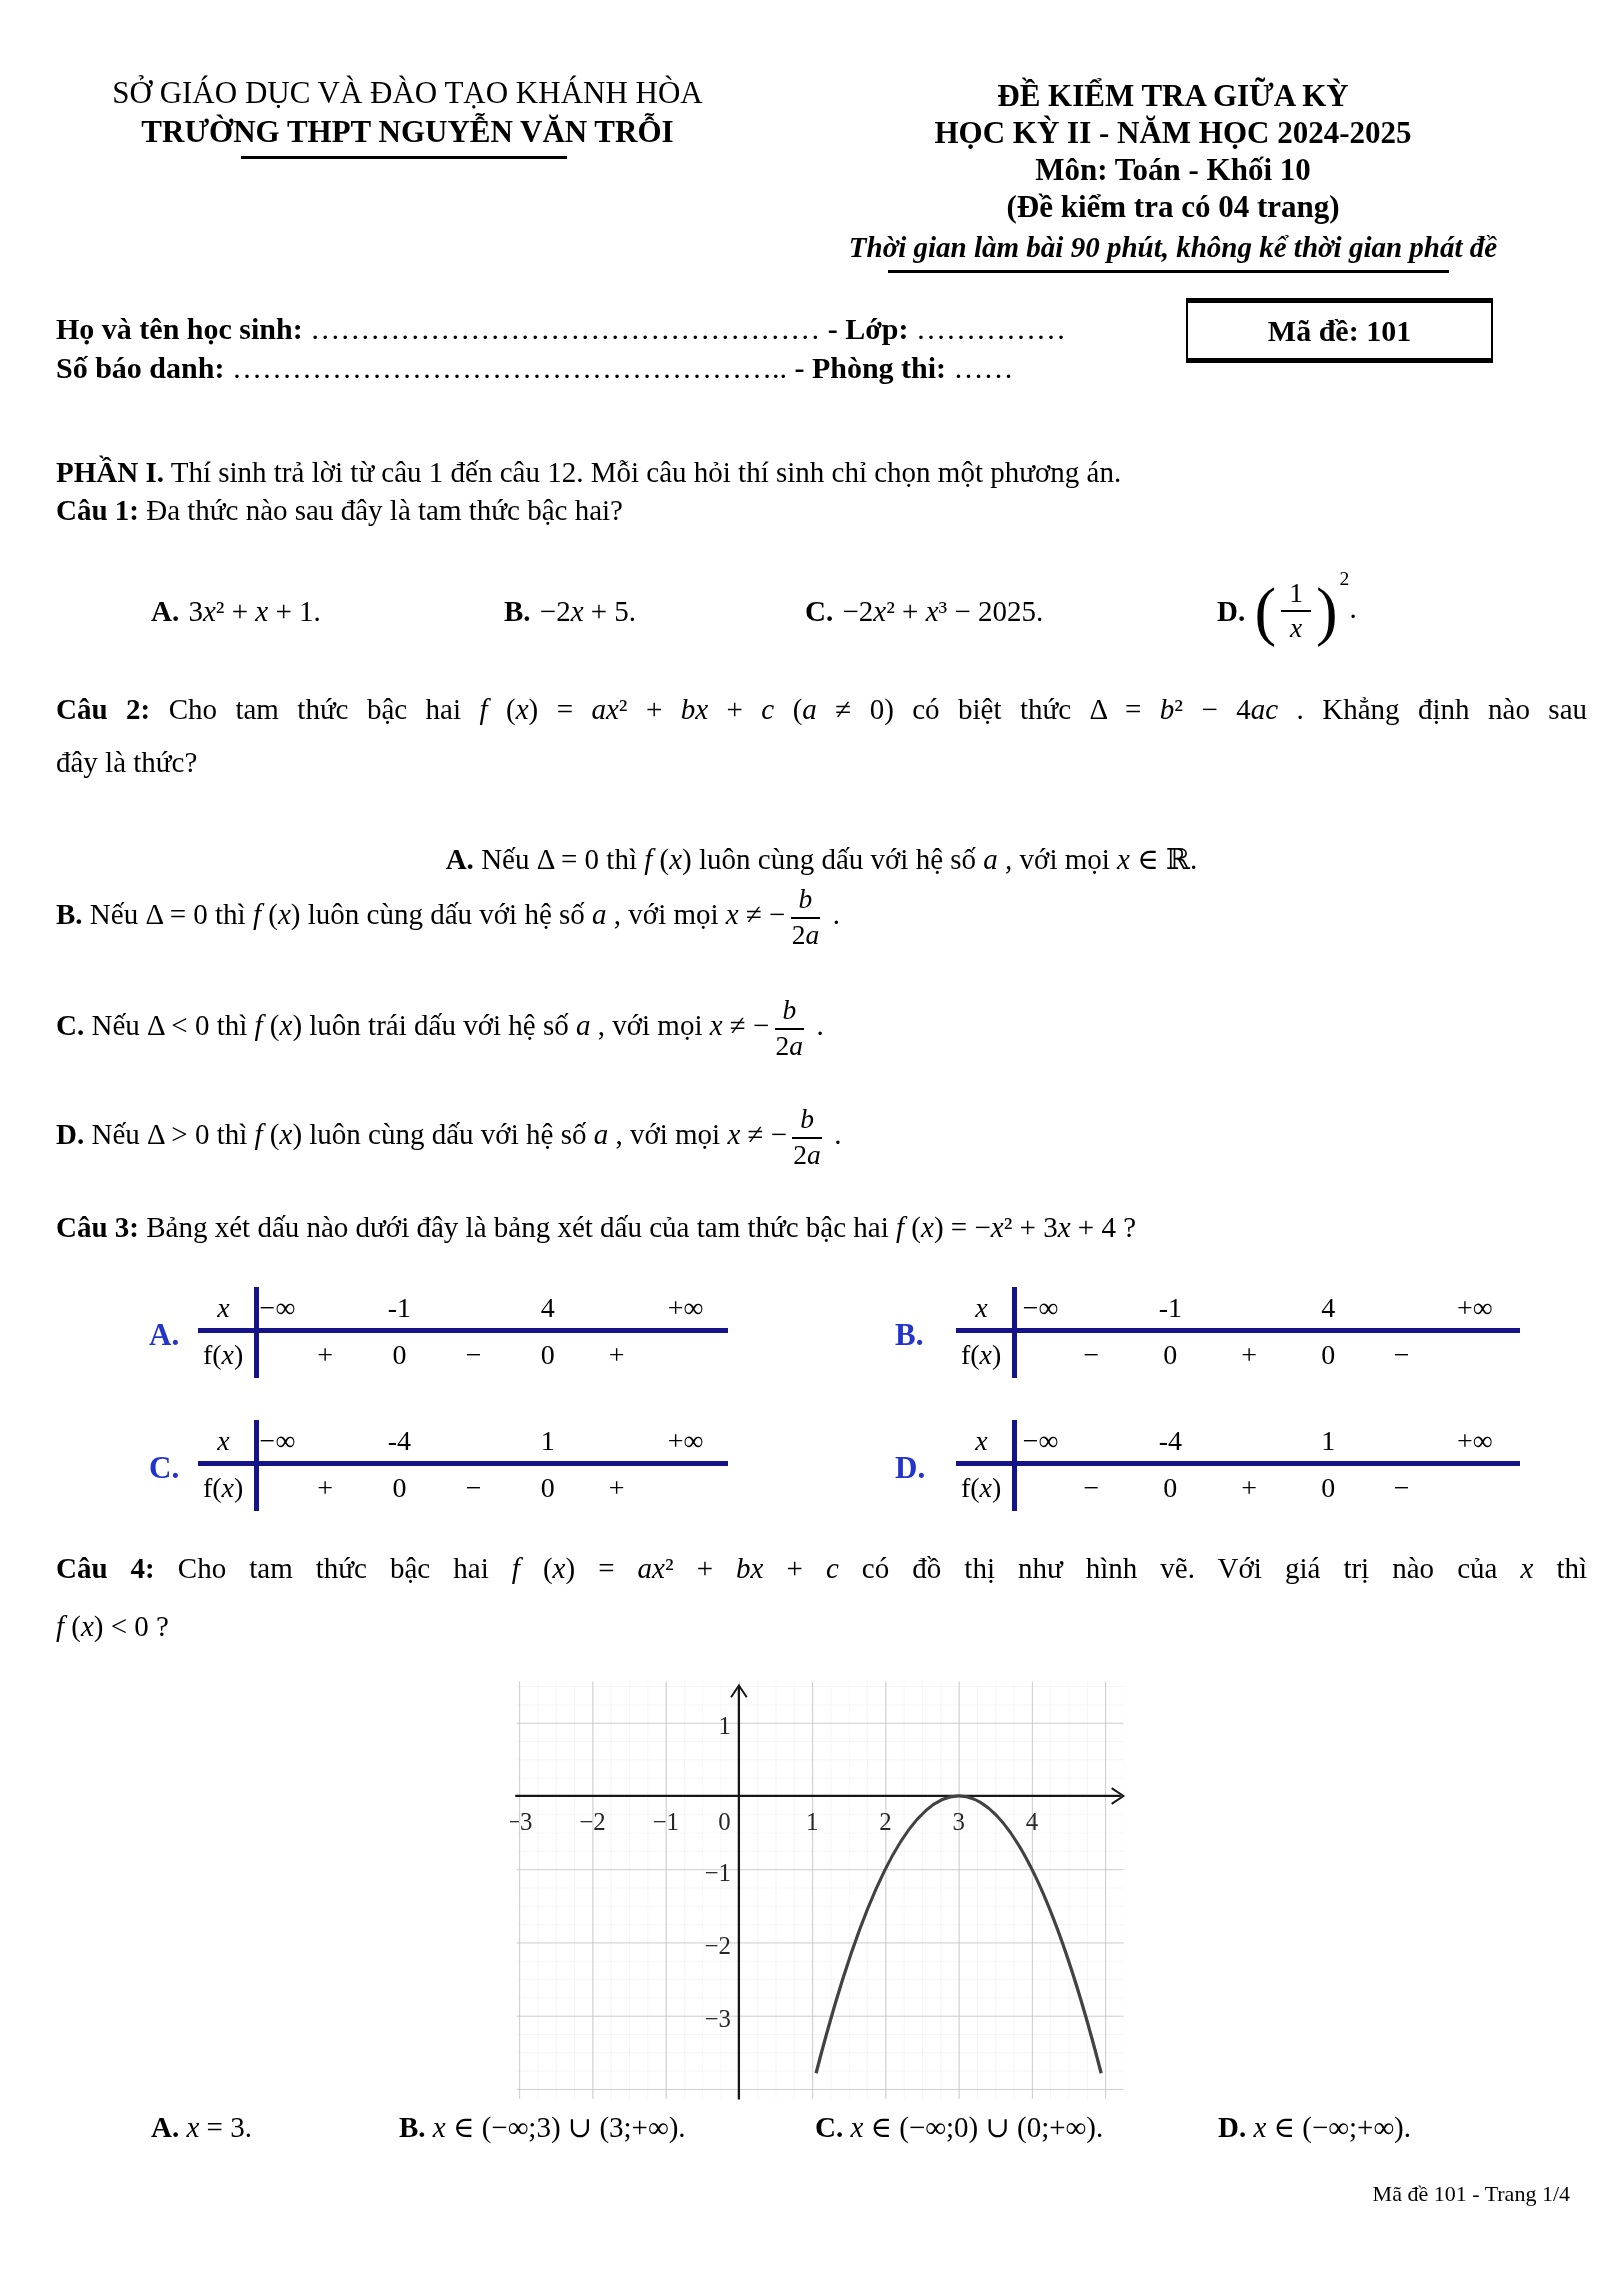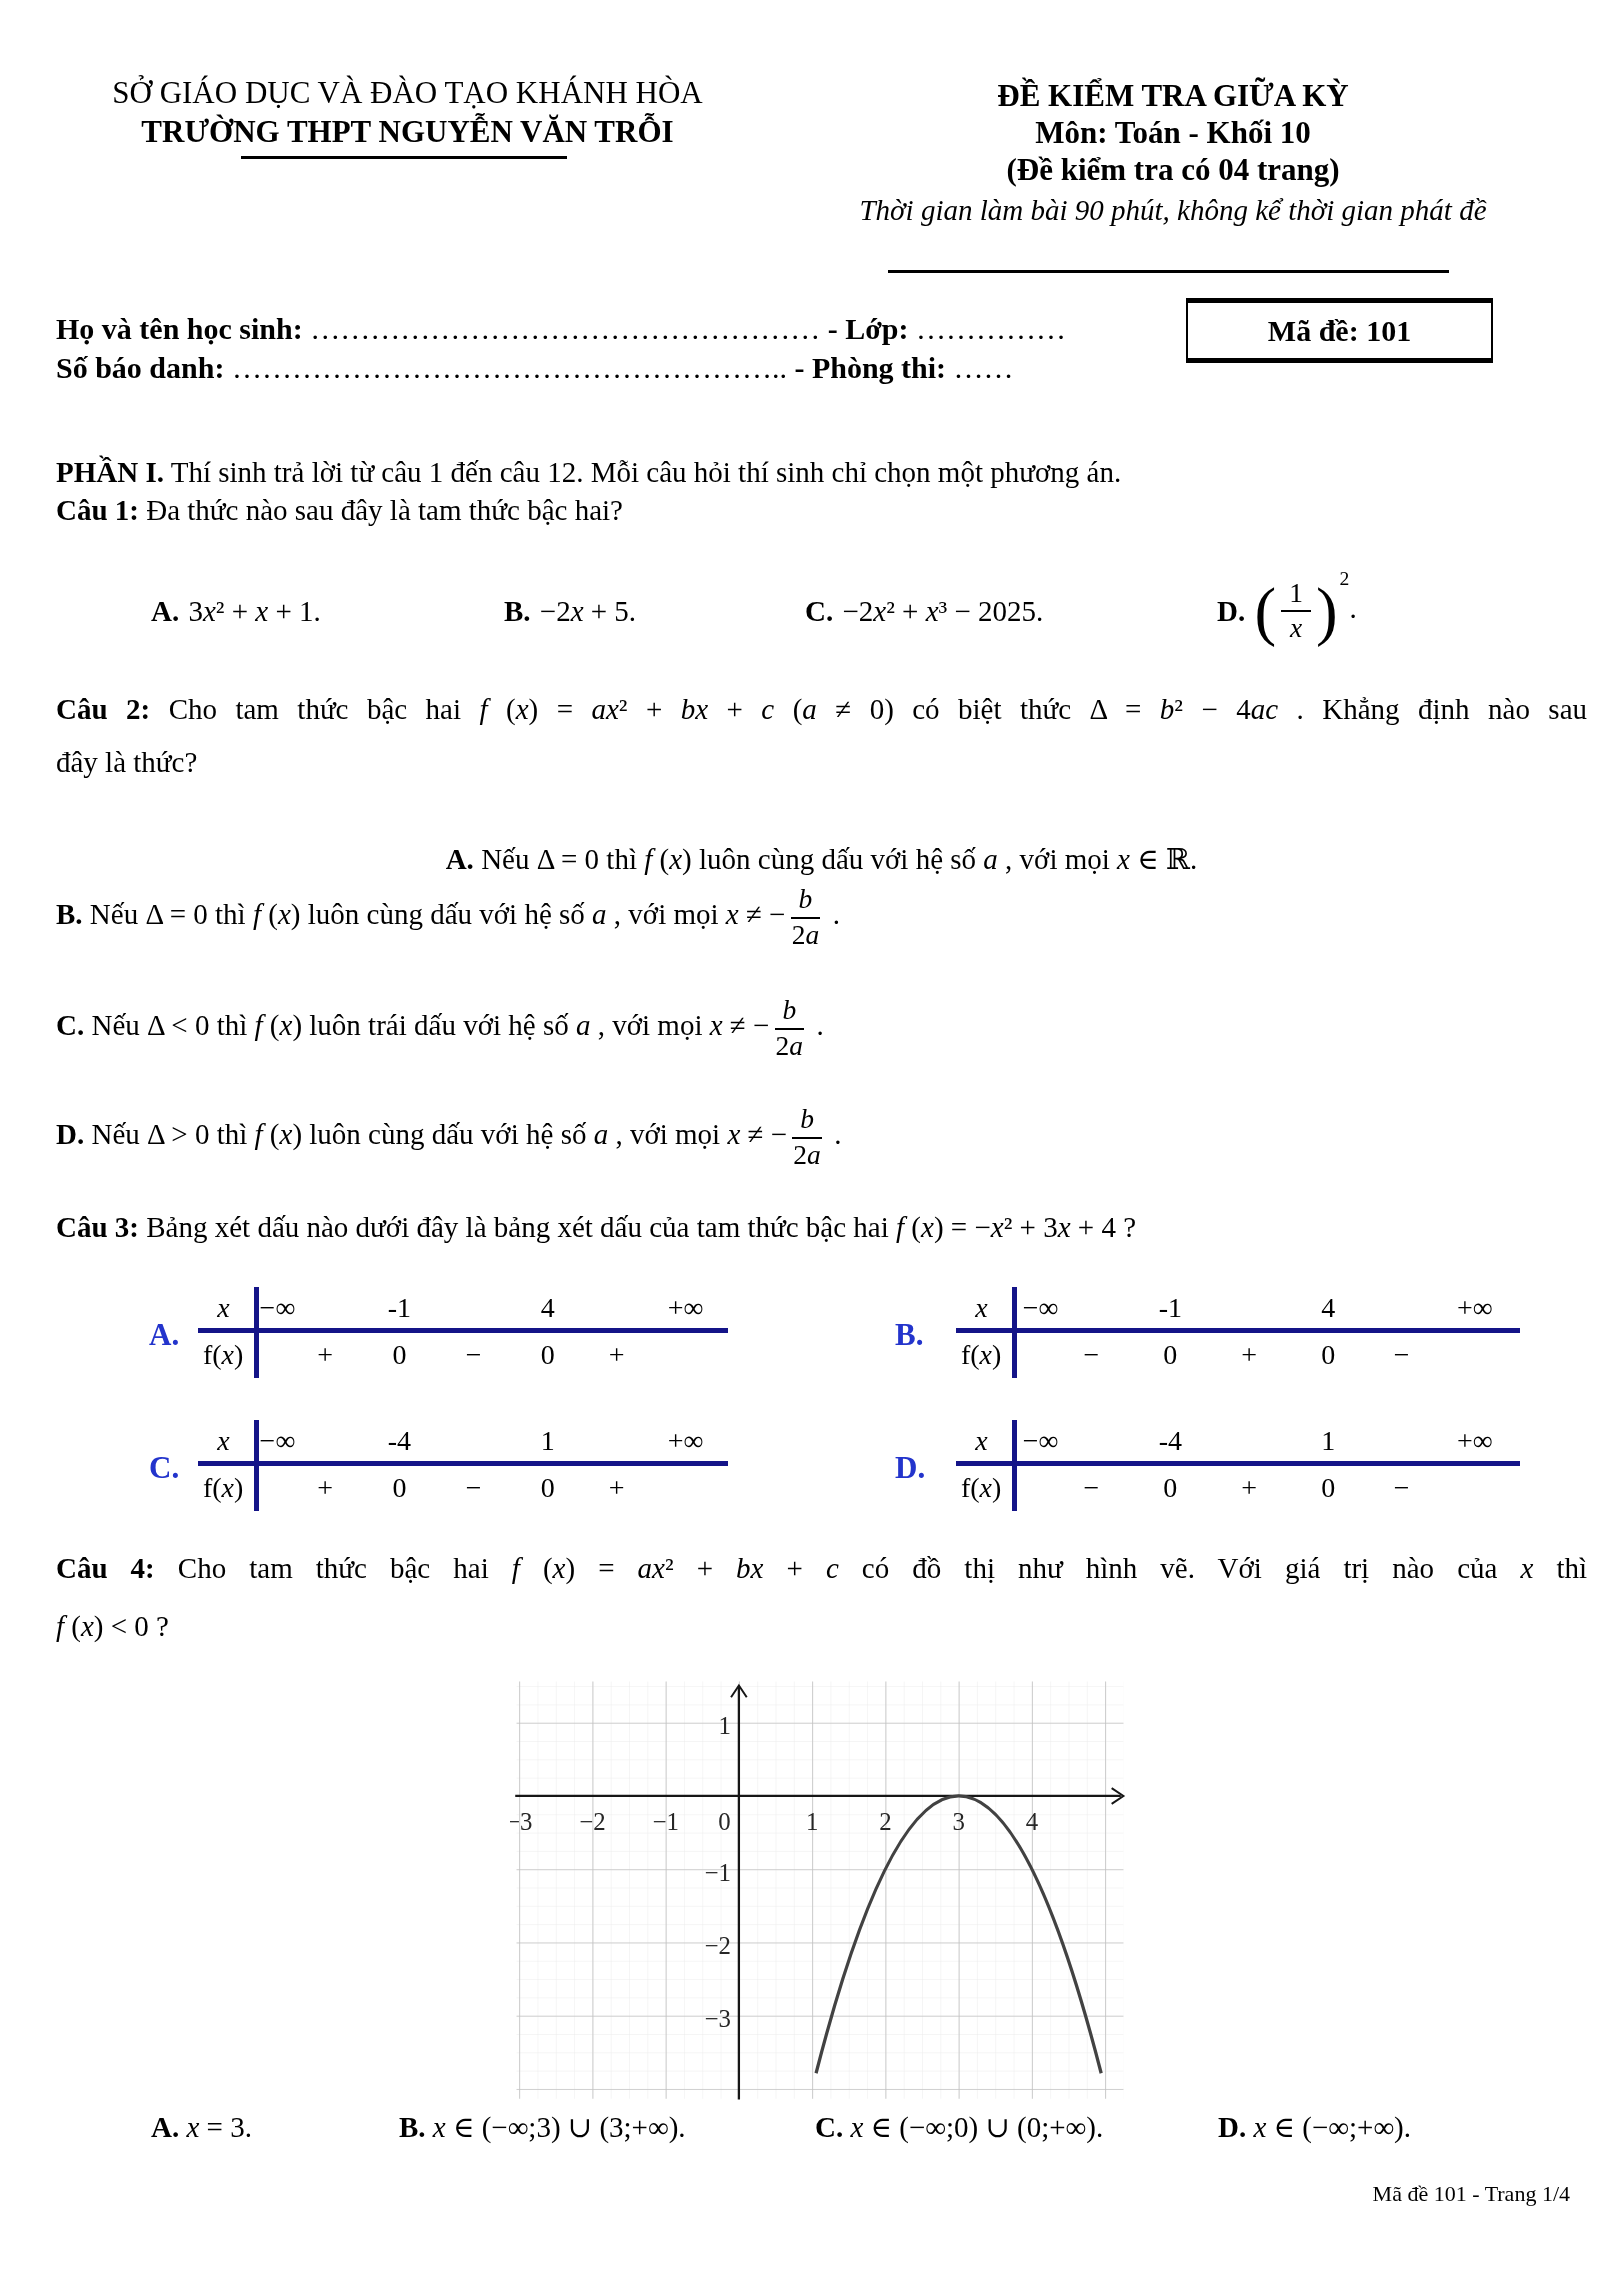--- a/index.html
+++ b/index.html
@@ -16,21 +16,21 @@
   b, .b { font-weight: 700; }
   i { font-style: italic; }
   .center { text-align: center; }
   .j { text-align: justify; text-align-last: justify; }
   .bar { position: absolute; background: #000; }
 
   
   .hl1 { font-size: 31px; }
   .hl2 { font-size: 31px; font-weight: 700; }
   .hr  { font-size: 31px; font-weight: 700; line-height: 37px; }
-  .hr-it { font-size: 29px; font-weight: 400; font-style: italic; }
+  .hr-it { font-size: 29px; font-weight: 700; font-style: italic; }
 
   .code-box {
     position: absolute; left: 1186px; top: 298px; width: 307px; height: 65px;
     border: 2.6px solid #000; border-top-width: 5.9px; border-bottom-width: 5.9px;
     display: flex; align-items: center; justify-content: center;
     font-weight: 700; font-size: 30px;
   }
   .student { font-size: 30px; white-space: nowrap; }
   .dots { font-weight: 400; }
 
@@ -72,20 +72,21 @@
 <body>
 
 <div class="abs center" style="left:56px; top:73px; width:703px;">
   <div class="hl1">SỞ GIÁO DỤC VÀ ĐÀO TẠO KHÁNH HÒA</div>
   <div class="hl2">TRƯỜNG THPT NGUYỄN VĂN TRỖI</div>
 </div>
 <div class="bar" style="left:241px; top:156px; width:326px; height:3.3px;"></div>
 
 <div class="abs center" style="left:769px; top:77px; width:808px;">
   <div class="hr">ĐỀ KIỂM TRA GIỮA KỲ</div>
+  <div class="hr">HỌC KỲ II - NĂM HỌC 2024-2025</div>
   <div class="hr">Môn: Toán - Khối 10</div>
   <div class="hr">(Đề kiểm tra có 04 trang)</div>
   <div class="hr-it" style="margin-top:3.9px;">Thời gian làm bài 90 phút, không kể thời gian phát đề</div>
 </div>
 <div class="bar" style="left:888px; top:270px; width:561px; height:2.6px;"></div>
 
 <div class="code-box">
   <span>Mã đề: 101</span>
 </div>
 

